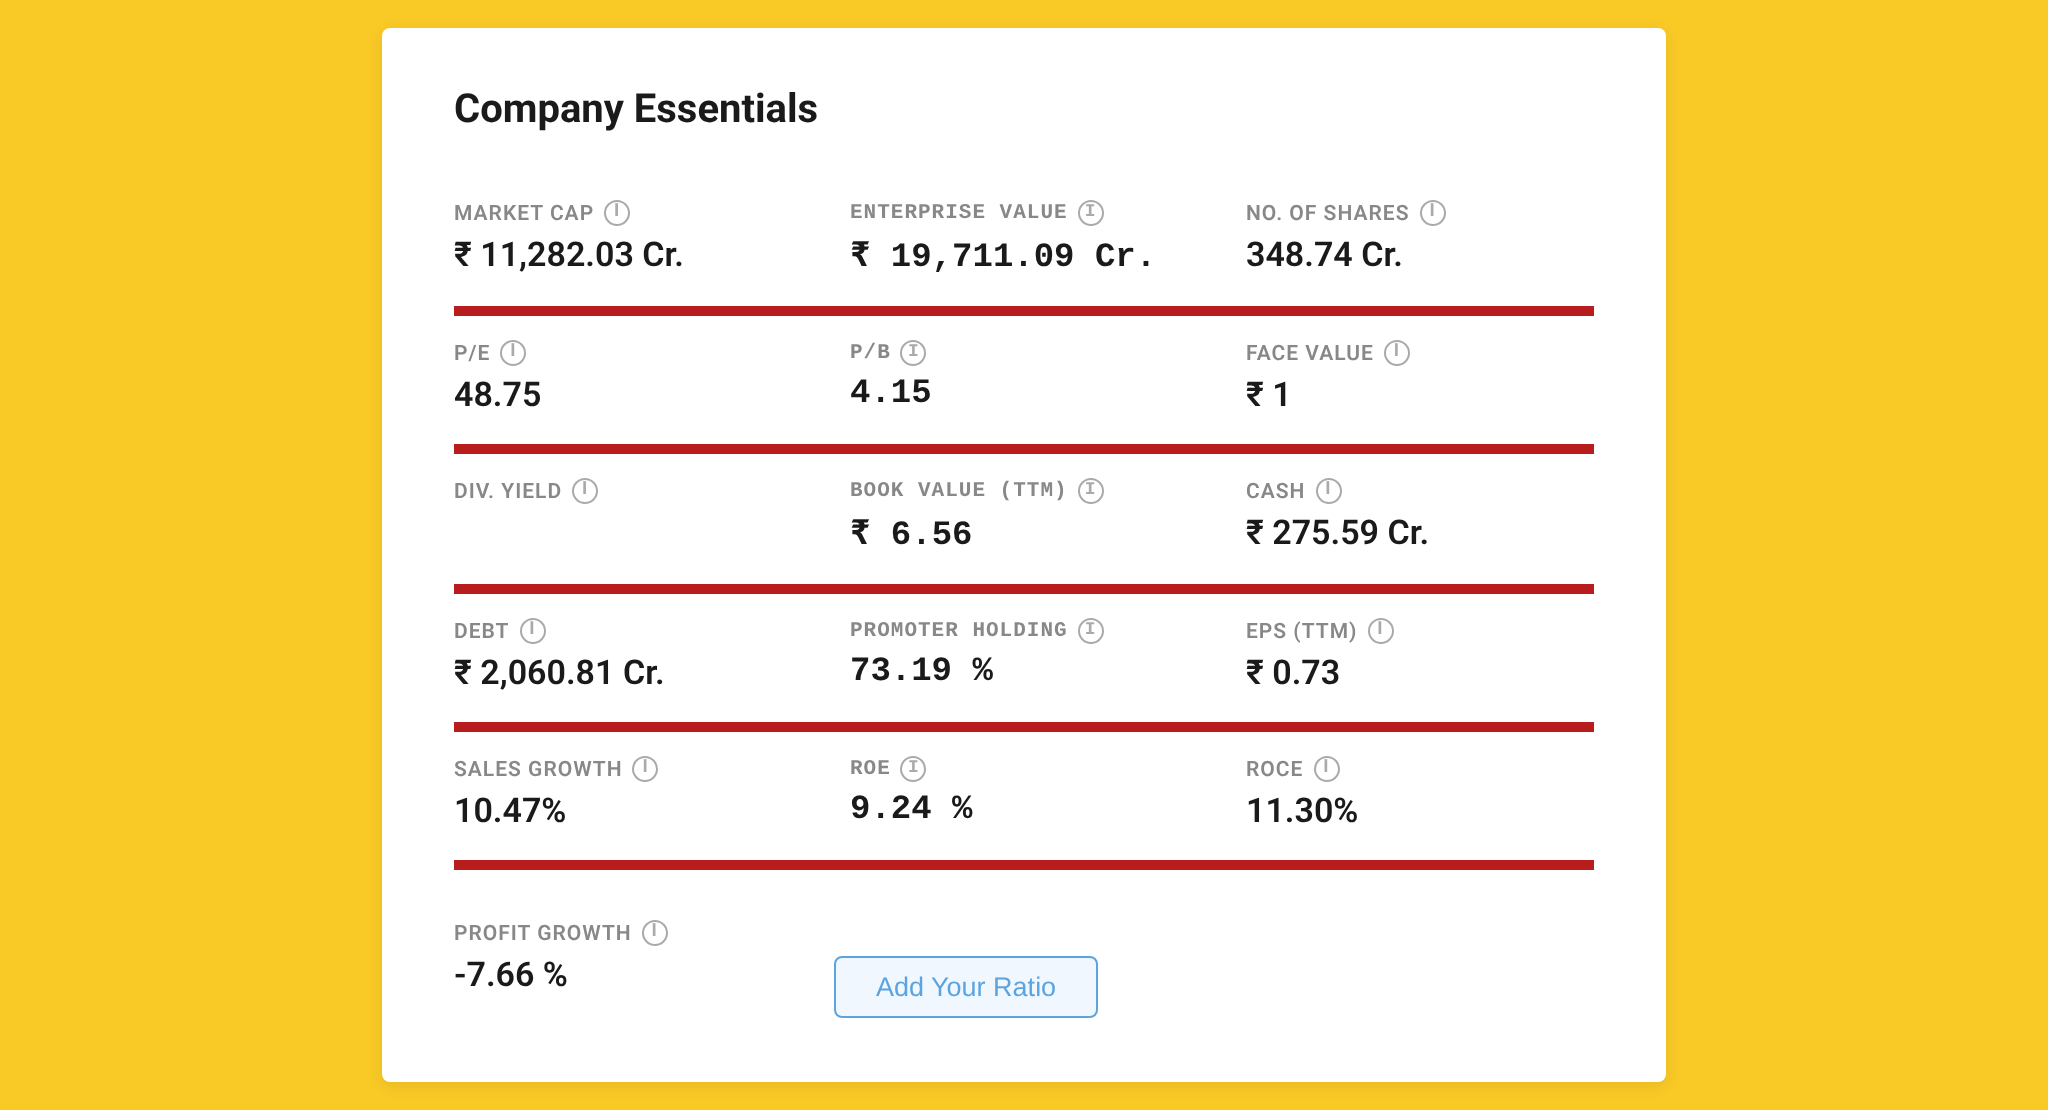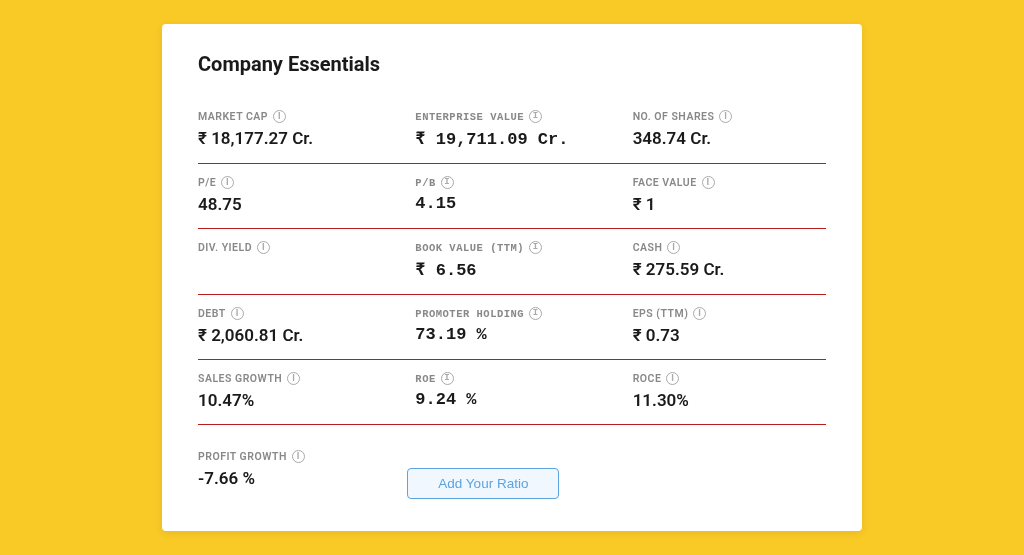--- a/index.html
+++ b/index.html
@@ -10,41 +10,41 @@
       justify-content: center;
       align-items: center;
       min-height: 555px;
       width: 1024px;
       font-family: -apple-system, BlinkMacSystemFont, 'Segoe UI', Roboto, Arial, sans-serif;
     }
 
     .card {
       background: #ffffff;
       padding: 28px 36px 32px 36px;
-      width: 700px;
+      width: 642px;
       border-radius: 4px;
       box-shadow: 0 2px 8px rgba(0,0,0,0.08);
     }
 
     .card-title {
       font-size: 20px;
       font-weight: 700;
       color: #1a1a1a;
       margin-bottom: 22px;
     }
 
     .grid {
       display: grid;
       grid-template-columns: 1fr 1fr 1fr;
       gap: 0;
     }
 
     .metric-cell {
       padding: 12px 0 14px 0;
-      border-bottom: 1px solid #b91c1c;
+      border-bottom: 5px solid #b91c1c;
     }
 
     .metric-cell:nth-child(3n+1) { padding-right: 16px; }
     .metric-cell:nth-child(3n+2) { padding-left: 8px; padding-right: 8px; font-family: Liberation Mono, monospace; }
     .metric-cell:nth-child(3n) { padding-left: 16px; }
 
     .metric-label {
       font-size: 10.5px;
       font-weight: 600;
       color: #888888;
@@ -73,21 +73,21 @@
     }
 
     .metric-value {
       font-size: 17px;
       font-weight: 600;
       color: #1a1a1a;
     }
 
     .add-ratio-btn {
       display: inline-block;
-      padding: 7px 30px;
+      padding: 7px 20px;
       border: 1.5px solid #5ba4e0;
       border-radius: 4px;
       color: #5ba4e0;
       font-size: 13.5px;
       font-weight: 500;
       cursor: pointer;
       background: #f0f7ff;
       margin-top: 18px;
     }
 
@@ -119,21 +119,21 @@
 <div class="card">
   <div class="card-title">Company Essentials</div>
 
   <div class="grid" id="metrics-grid">
 
   <div class="metric-cell">
         <div class="metric-label">
           <span>MARKET CAP</span>
           <span class="info-icon">i</span>
         </div>
-        <div class="metric-value">₹ 18,177.27 Cr.</div>
+        <div class="metric-value">₹ 11,282.03 Cr.</div>
       </div>
       <div class="metric-cell">
         <div class="metric-label">
           <span>ENTERPRISE VALUE</span>
           <span class="info-icon">i</span>
         </div>
         <div class="metric-value">₹ 19,711.09 Cr.</div>
       </div>
       <div class="metric-cell">
         <div class="metric-label">

